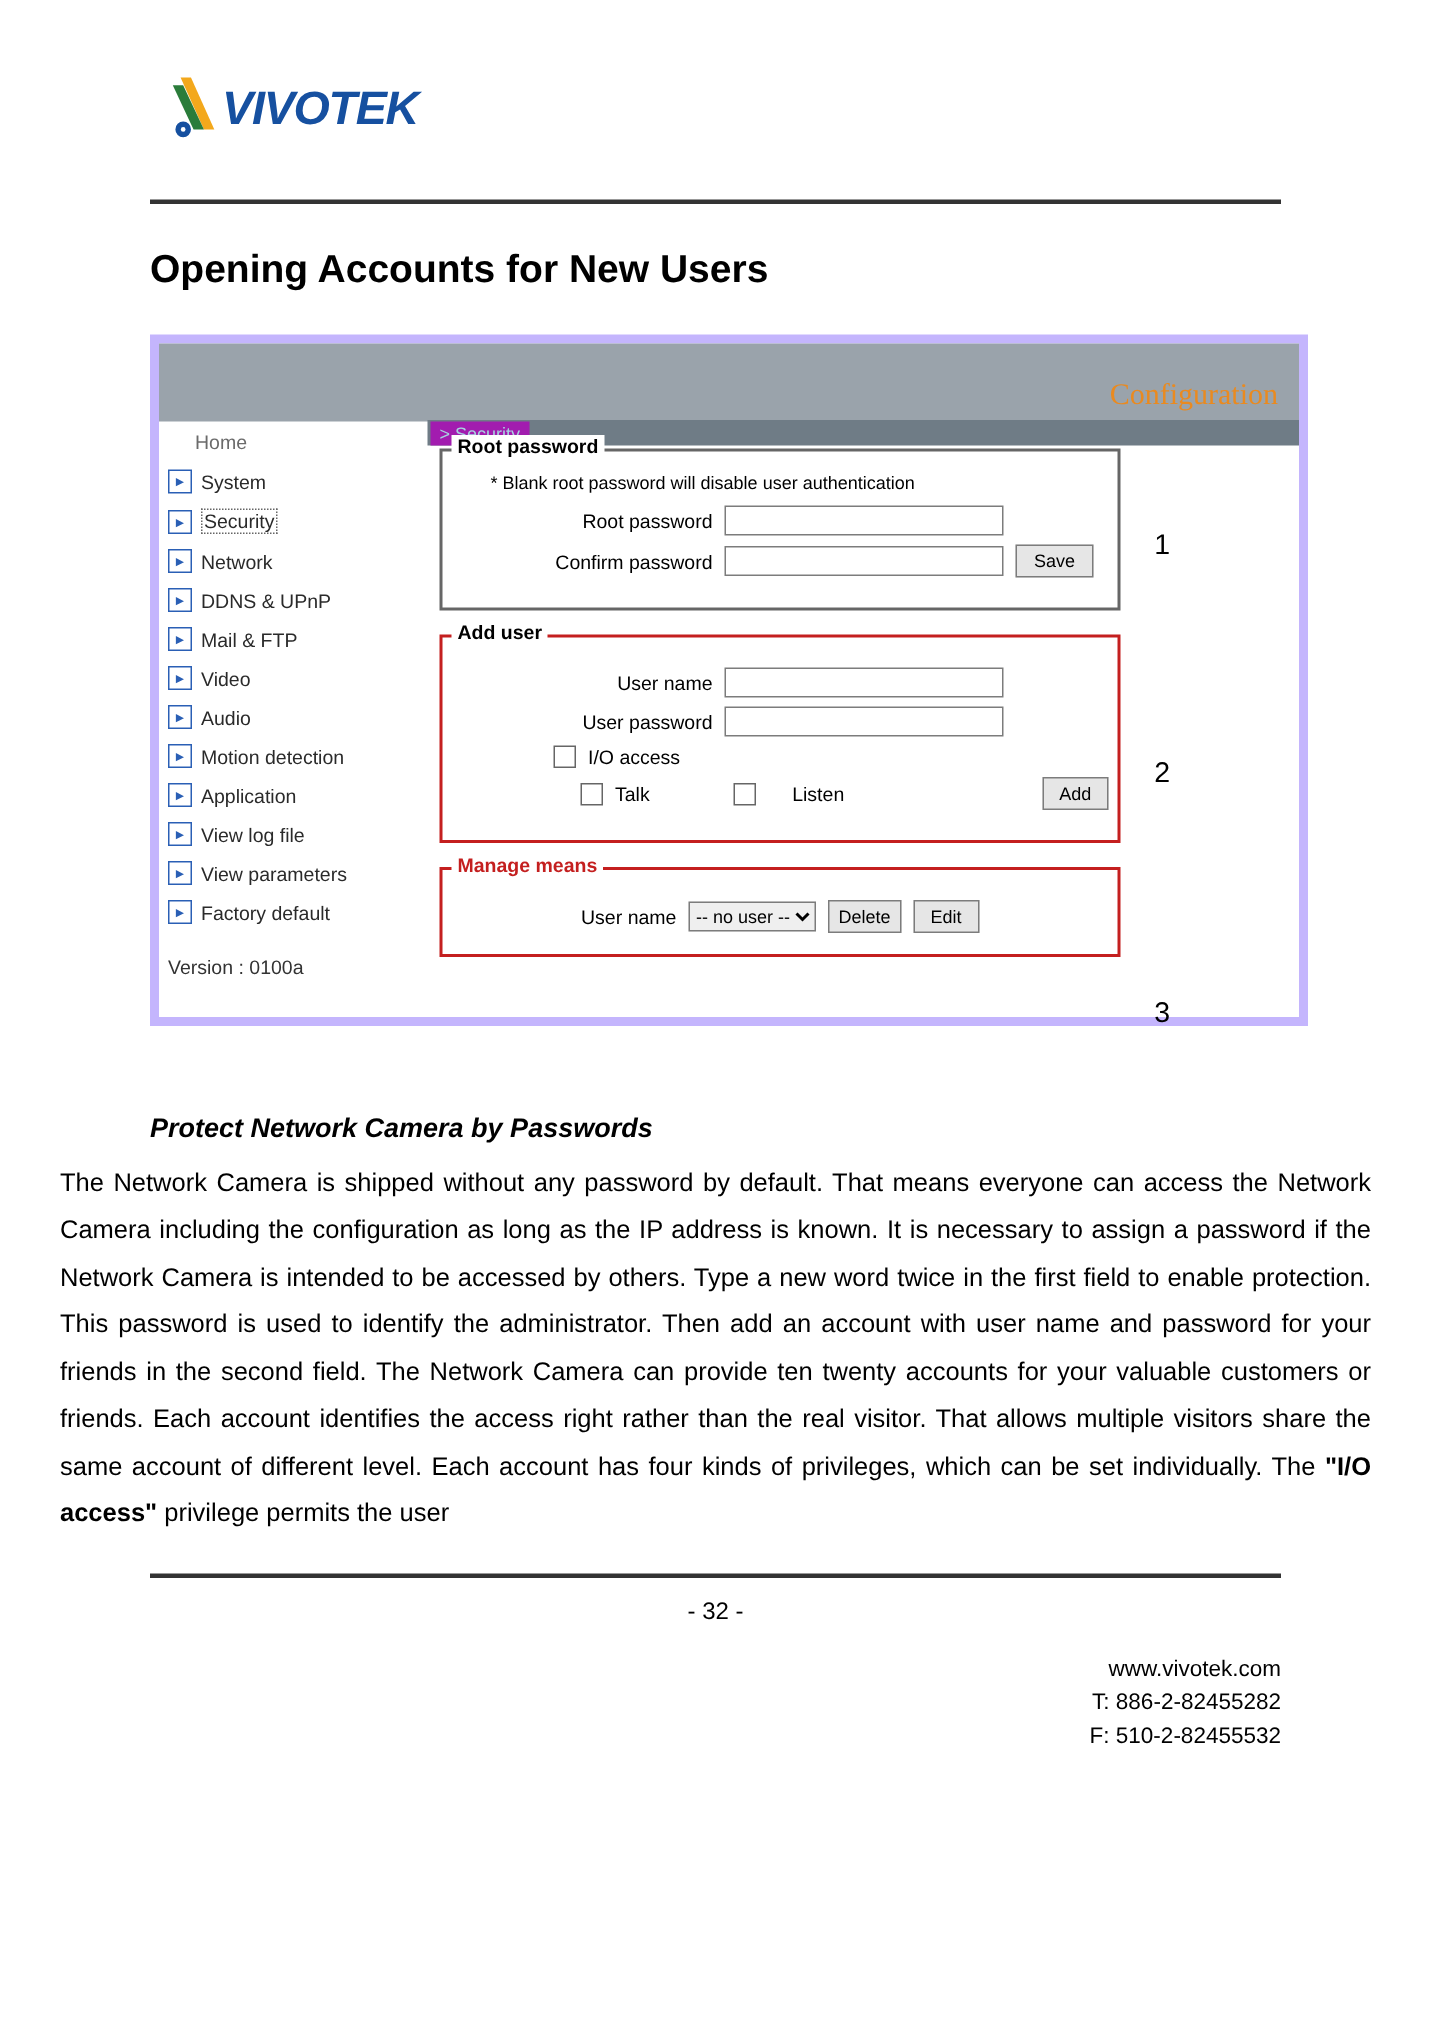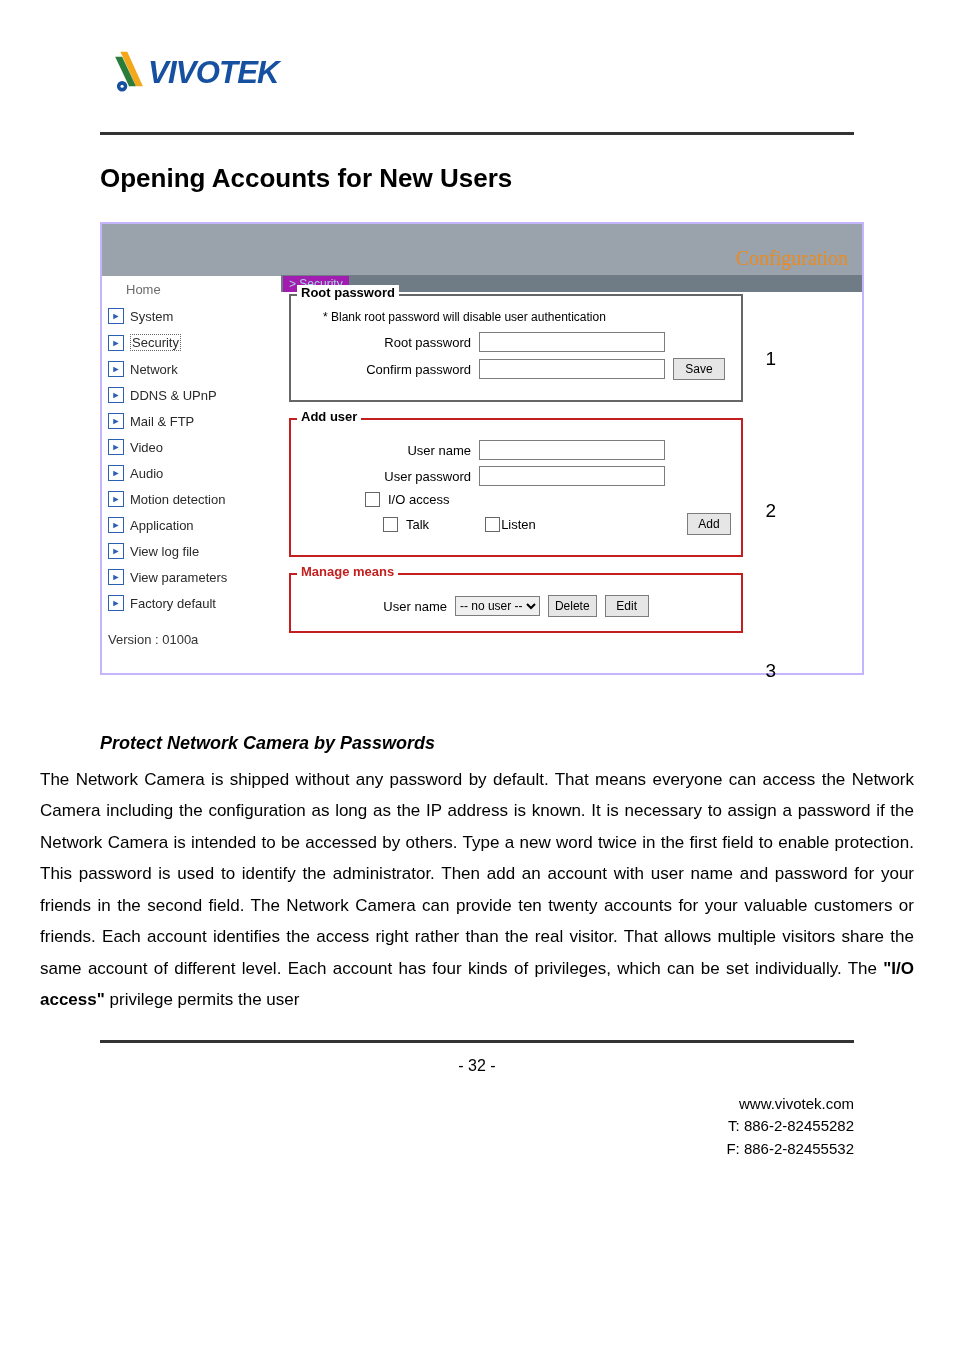--- a/index.html
+++ b/index.html
@@ -1,21 +1,21 @@
 <!DOCTYPE html>
 <html><head>
 <meta charset="utf-8">
 <style>
   html,body{margin:0;padding:0;background:#fff;font-family:Verdana,Geneva,sans-serif;color:#000}
   .page{width:954px;margin:0 auto;position:relative;min-height:1300px}
   .logo-block{padding:40px 0 0 110px}
   .logo-svg{width:225px;height:70px}
   .section-rule{border:0;border-top:3px solid #333;margin:18px 100px 0 100px}
   .h1{font-size:26px;font-weight:bold;margin:28px 0 28px 100px}
-  .shot{margin:0 0 0 100px;width:760px;border:2px solid #c4b5fd}
+  .shot{margin:0 0 0 100px;width:760px;border:6px solid #c4b5fd}
   .shot-top{height:52px;background:#9aa3ab;position:relative}
   .conf-label{position:absolute;right:14px;bottom:6px;color:#ea8a1f;font-family:Georgia,serif;font-size:20px}
   .shot-body{display:flex;background:#fff}
   .sidebar{width:178px;border-right:1px solid #fff;padding:0;background:#fff;font-size:13px;color:#333}
   .home-link{padding:6px 10px 6px 24px;color:#6b6b6b}
   .side-items{list-style:none;margin:0;padding:0}
   .side-items li{padding:5px 4px 5px 6px;display:flex;align-items:center;gap:6px;color:#2a2a2a}
   .arrow{display:inline-flex;width:14px;height:14px;border:1px solid #2a5fb5;align-items:center;justify-content:center;background:#fff;font-size:9px;color:#2a5fb5;font-weight:bold}
   .side-items li .lbl{}
   .side-items li.sel .lbl{border:1px dotted #666;padding:0 1px}
@@ -161,21 +161,21 @@
           </div>
           <div class="chk-row">
             <span class="chkbox"></span>
             <span>I/O access</span>
           </div>
           <div class="chk-row inner">
             <span style="display:flex;gap:8px;align-items:flex-end">
               <span class="chkbox"></span>
               <span>Talk</span>
             </span>
-            <span style="display:flex;gap:1px;">
+            <span style="display:flex;gap:24px;">
               <span class="chkbox"></span>
               <span>Listen</span>
             </span>
             <span style="flex:1"></span>
             <button class="btn small" style="margin-left:20px">Add</button>
           </div>
         </div>
 
         <div class="panel red" style="width:430px;padding-bottom:8px">
           <div class="legend" style="color:#c41f1f">Manage means</div>
@@ -198,16 +198,16 @@
   <div class="body-text">
     <span>The Network Camera is shipped without any password by default. That means everyone can access the Network Camera including the configuration as long as the IP address is known. It is necessary to assign a password if the Network Camera is intended to be accessed by others. Type a new word twice in the first field to enable protection. This password is used to identify the administrator. Then add an account with user name and password for your friends in the second field. The Network Camera can provide ten twenty accounts for your valuable customers or friends. Each account identifies the access right rather than the real visitor. That allows multiple visitors share the same account of different level. Each account has four kinds of privileges, which can be set individually. The </span><b>"I/O access"</b><span> privilege permits the user</span>
   </div>
 
   <hr class="footer-rule">
   <div class="pagenum">- 32 -</div>
 
   <div class="contact">
     <div>www.vivotek.com</div>
     <div>T: 886-2-82455282</div>
-    <div>F: 886-2-82455532</div>
+    <div>F: 510-2-82455532</div>
   </div>
 
 </div>
 
 </body></html>

